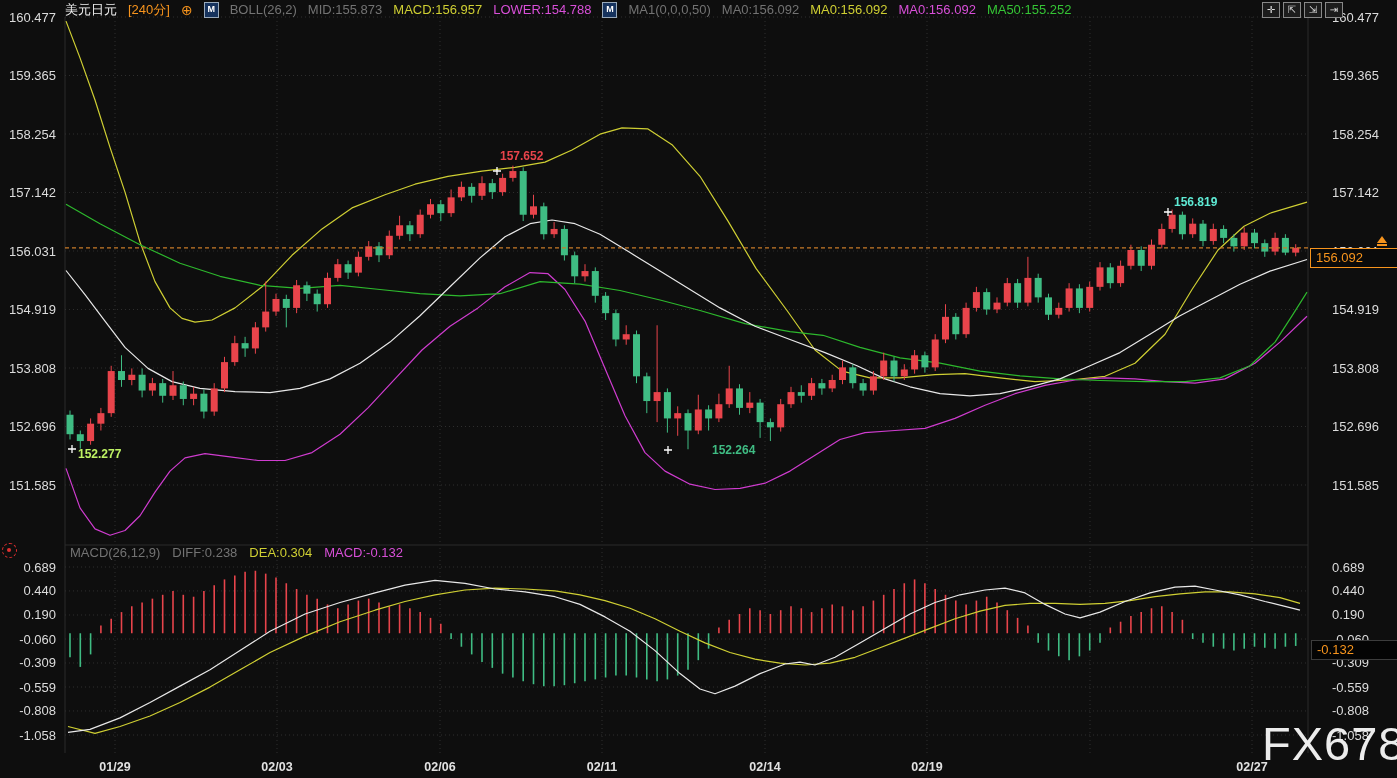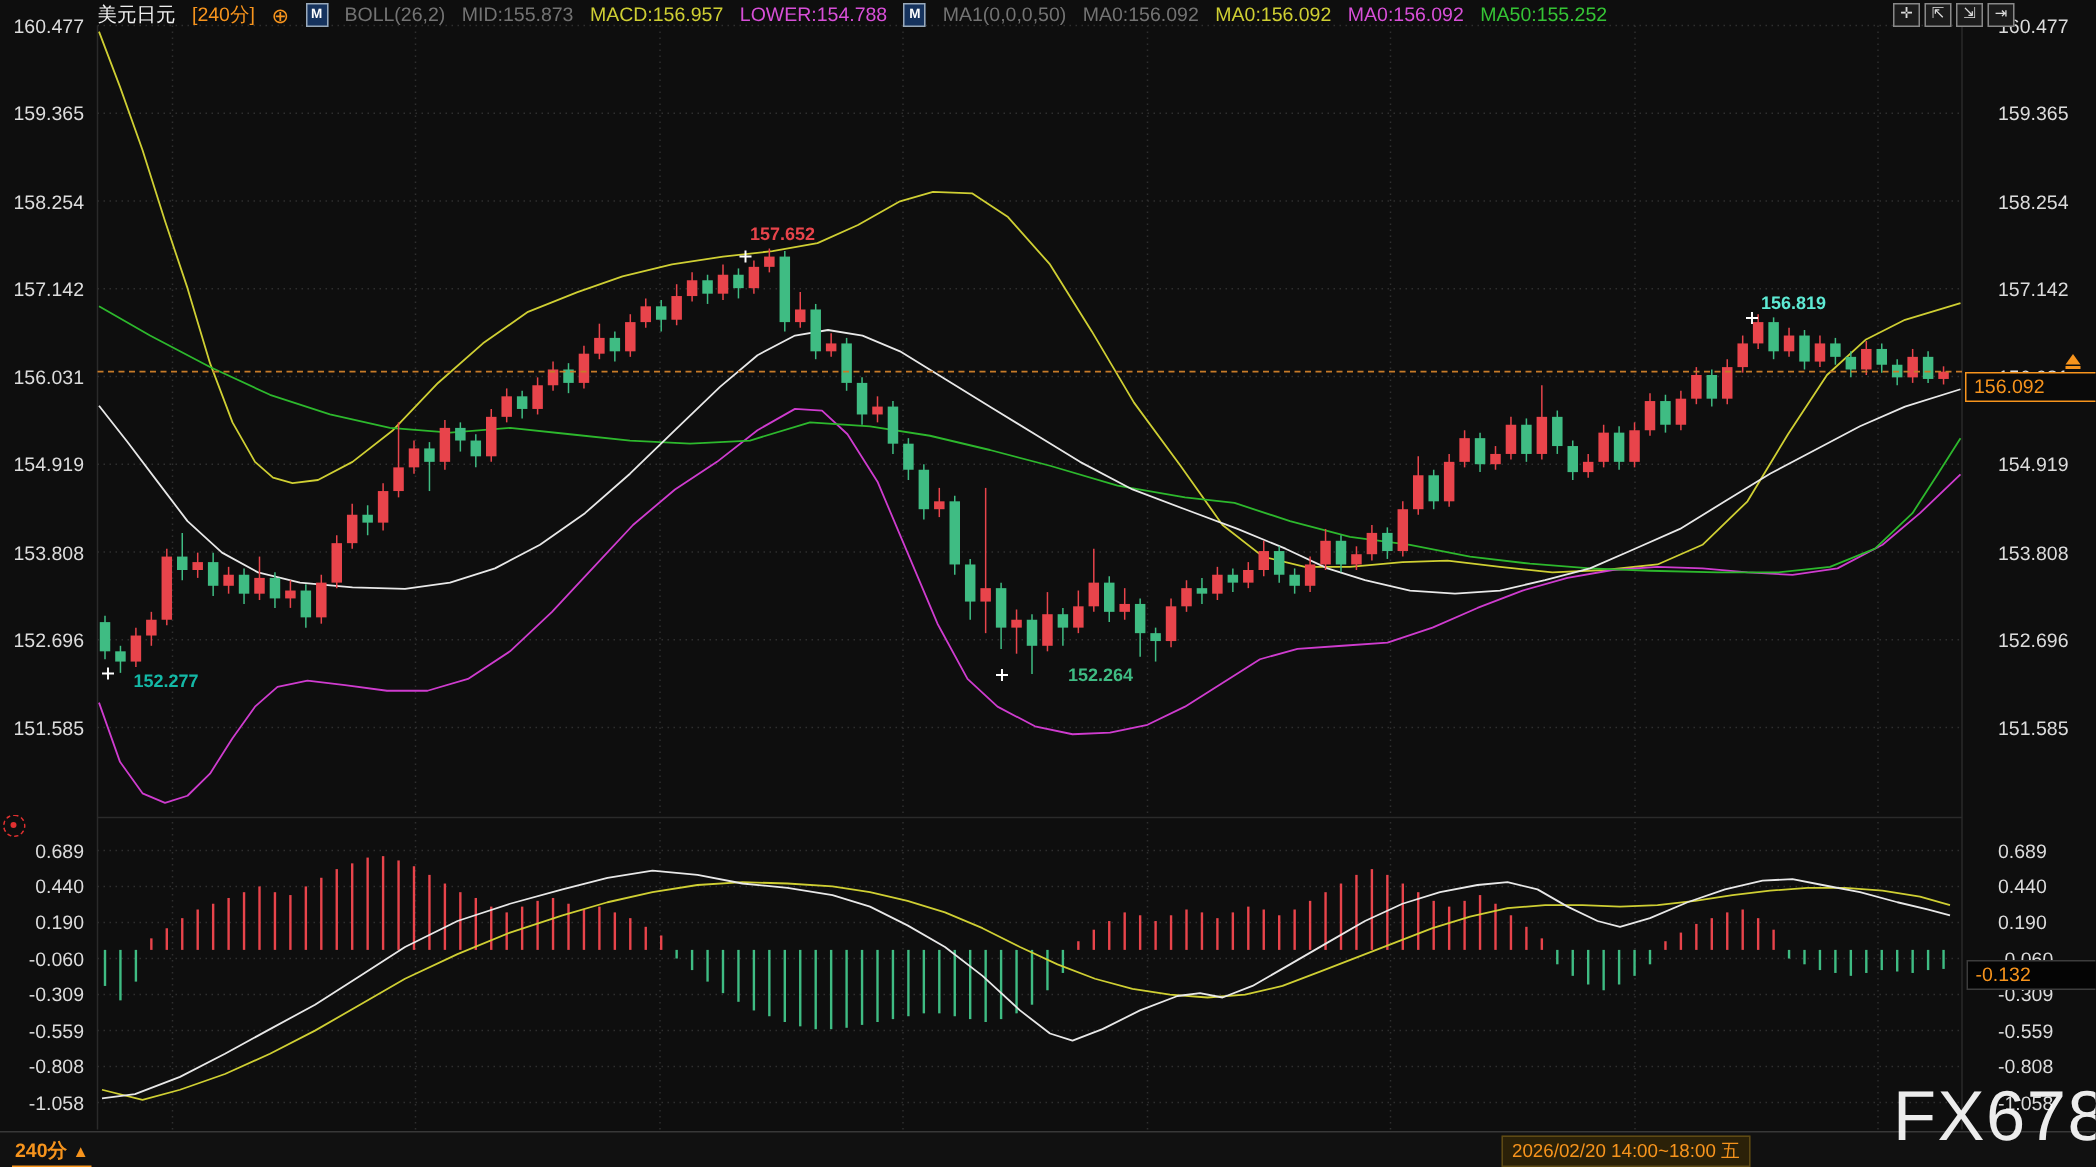--- a/index.html
+++ b/index.html
@@ -474,20 +474,26 @@
     <span class="g">MA50:155.252</span>
   </div>
 
   <div class="tr-icons">
     <span>✛</span>
     <span>⇱</span>
     <span>⇲</span>
     <span>⇥</span>
   </div>
 
+  <div class="macd-hdr">
+    <span class="w">MACD(26,12,9)</span>
+    <span class="w">DIFF:0.238</span>
+    <span class="y">DEA:0.304</span>
+    <span class="m">MACD:-0.132</span>
+  </div>
 
   <div id="overlays">
       <div class="axis-lab axis-left" style="top:10px">160.477</div>
       <div class="axis-lab axis-right" style="top:10px">160.477</div>
       <div class="axis-lab axis-left" style="top:68px">159.365</div>
       <div class="axis-lab axis-right" style="top:68px">159.365</div>
       <div class="axis-lab axis-left" style="top:127px">158.254</div>
       <div class="axis-lab axis-right" style="top:127px">158.254</div>
       <div class="axis-lab axis-left" style="top:185px">157.142</div>
       <div class="axis-lab axis-right" style="top:185px">157.142</div>
@@ -518,38 +524,31 @@
       <div class="axis-lab axis-left" style="top:728px">-1.058</div>
       <div class="axis-lab axis-right" style="top:728px">-1.058</div>
       <div class="date-lab" style="left:115px">01/29</div>
       <div class="date-lab" style="left:277px">02/03</div>
       <div class="date-lab" style="left:440px">02/06</div>
       <div class="date-lab" style="left:602px">02/11</div>
       <div class="date-lab" style="left:765px">02/14</div>
       <div class="date-lab" style="left:927px">02/19</div>
       <div class="date-lab" style="left:1252px">02/27</div>
       <div class="chart-lab" style="left:500px;top:149px;color:#e8444b">157.652</div>
-      <div class="chart-lab" style="left:89px;top:447px;color:#14b8a6">152.277</div>
+      <div class="chart-lab" style="left:78px;top:447px;color:#bef264">152.277</div>
       <div class="chart-lab" style="left:712px;top:443px;color:#3fbc83">152.264</div>
       <div class="chart-lab" style="left:1174px;top:195px;color:#5eead4">156.819</div>
     </div>
 
   <div class="price-box">156.092</div>
   <div class="price-arrow">
     <div class="tri"></div>
       <div class="base"></div>
   </div>
   <div class="macd-box">-0.132</div>
 
   <div class="target-icon">
       <i></i>
     </div>
 
-  <div class="bottom-bar">
-    <span class="tf">
-      <span>240分</span>
-      <span class="tri">▲</span>
-    </span>
-    <span class="hl-box">2026/02/20 14:00~18:00 五</span>
-  </div>
 
   <div class="watermark">FX678</div>
 </div>
 
 </body></html>

